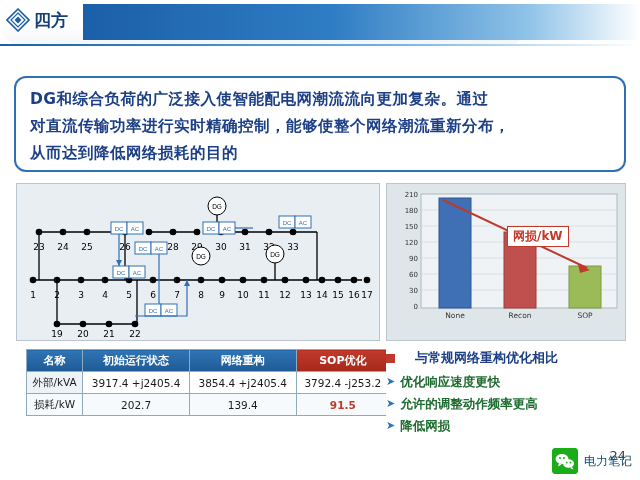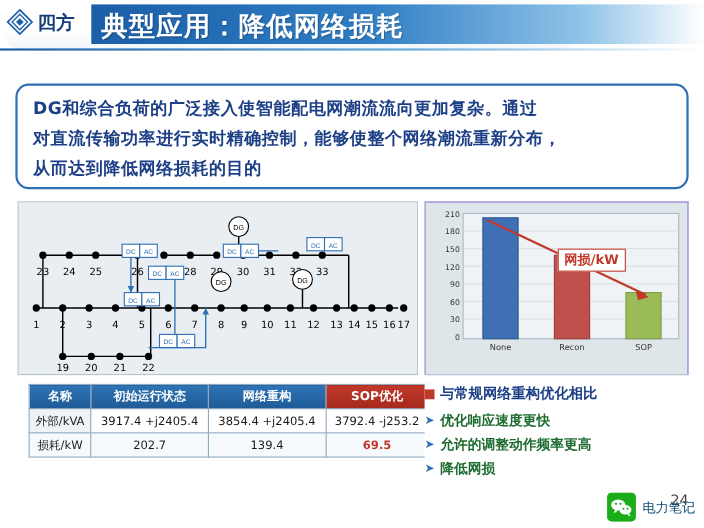--- a/index.html
+++ b/index.html
@@ -55,21 +55,21 @@
   }
   
   #diagram {
     position:absolute; left:16px; top:183px; width:364px; height:158px;
     background:#e8eef2; border:1px solid #b9c6d0;
   }
   #diagram svg { display:block; }
   
   #chart-panel {
     position:absolute; left:386px; top:183px; width:240px; height:158px;
-    background:#8b5cf6; border:1px solid #b9c6d0;
+    background:#bef264; border:1px solid #b9c6d0;
   }
   #chart-label {
     position:absolute; left:120px; top:14px;
     border:1px solid #c0392b; background:#ffffff;
     color:#c0392b; font-weight:bold; font-size:12px;
     padding:1px 5px;
     font-family:"DejaVu Sans","Liberation Sans",sans-serif;
     margin-top:28px;
   }
   
@@ -94,21 +94,21 @@
   tbody td:first-child { font-weight:normal; background:#eef3f8; }
   tbody tr:nth-child(even) td { background:#f7fafc; }
   tbody tr:nth-child(odd) td:not(:first-child) { background:#ffffff; }
   td.redval { color:#c0392b; font-weight:bold; }
   
   #bullets {
     position:absolute; left:386px; top:349px; width:240px; height:100px;
     background:#ffffff;
   }
   #bullet-head {
-    display:flex; align-items:center; gap:5px;
+    display:flex; align-items:center; gap:20px;
     font-size:13px; font-weight:bold; color:#1c3f86;
     font-family:"DejaVu Sans","Liberation Sans",sans-serif;
     margin-bottom:4px;
   }
   .sq { width:9px; height:9px; background:#c0392b; display:inline-block; flex:none; }
   .bullet-row {
     display:flex; align-items:center; gap:5px;
     font-size:12.5px; color:#1d6b2f; font-weight:bold; line-height:22px;
     font-family:"DejaVu Sans","Liberation Sans",sans-serif;
   }
@@ -139,21 +139,20 @@
     <span id="logo-diamond">
       <svg width="24" height="24" viewBox="0 0 24 24">
         <polygon points="12,1 23,12 12,23 1,12" fill="none" stroke="#1b5fa8" stroke-width="1.6"></polygon>
         <polygon points="12,5 19,12 12,19 5,12" fill="none" stroke="#1b5fa8" stroke-width="1.2"></polygon>
         <polygon points="12,8.5 15.5,12 12,15.5 8.5,12" fill="#1b5fa8"></polygon>
       </svg>
     </span>
     <span id="logo-text">四方</span>
   </div>
 
-  <div id="header-title">典型应用：降低网络损耗</div>
   <div id="header-rule"></div>
 </div>
 
 <div id="intro-box">
   <div class="intro-line">DG和综合负荷的广泛接入使智能配电网潮流流向更加复杂。通过</div>
   <div class="intro-line">对直流传输功率进行实时精确控制，能够使整个网络潮流重新分布，</div>
   <div class="intro-line">从而达到降低网络损耗的目的</div>
 </div>
 
 <div id="diagram">
@@ -360,21 +359,21 @@
       <tr>
         <td>外部/kVA</td>
         <td>3917.4 +j2405.4</td>
         <td>3854.4 +j2405.4</td>
         <td>3792.4 -j253.2</td>
       </tr>
       <tr>
         <td>损耗/kW</td>
         <td>202.7</td>
         <td>139.4</td>
-        <td class="redval">69.5</td>
+        <td class="redval">91.5</td>
       </tr>
     </tbody>
   </table>
 </div>
 
 <div id="bullets">
   <div id="bullet-head">
     <span class="sq"></span>
     <span>与常规网络重构优化相比</span>
   </div>

